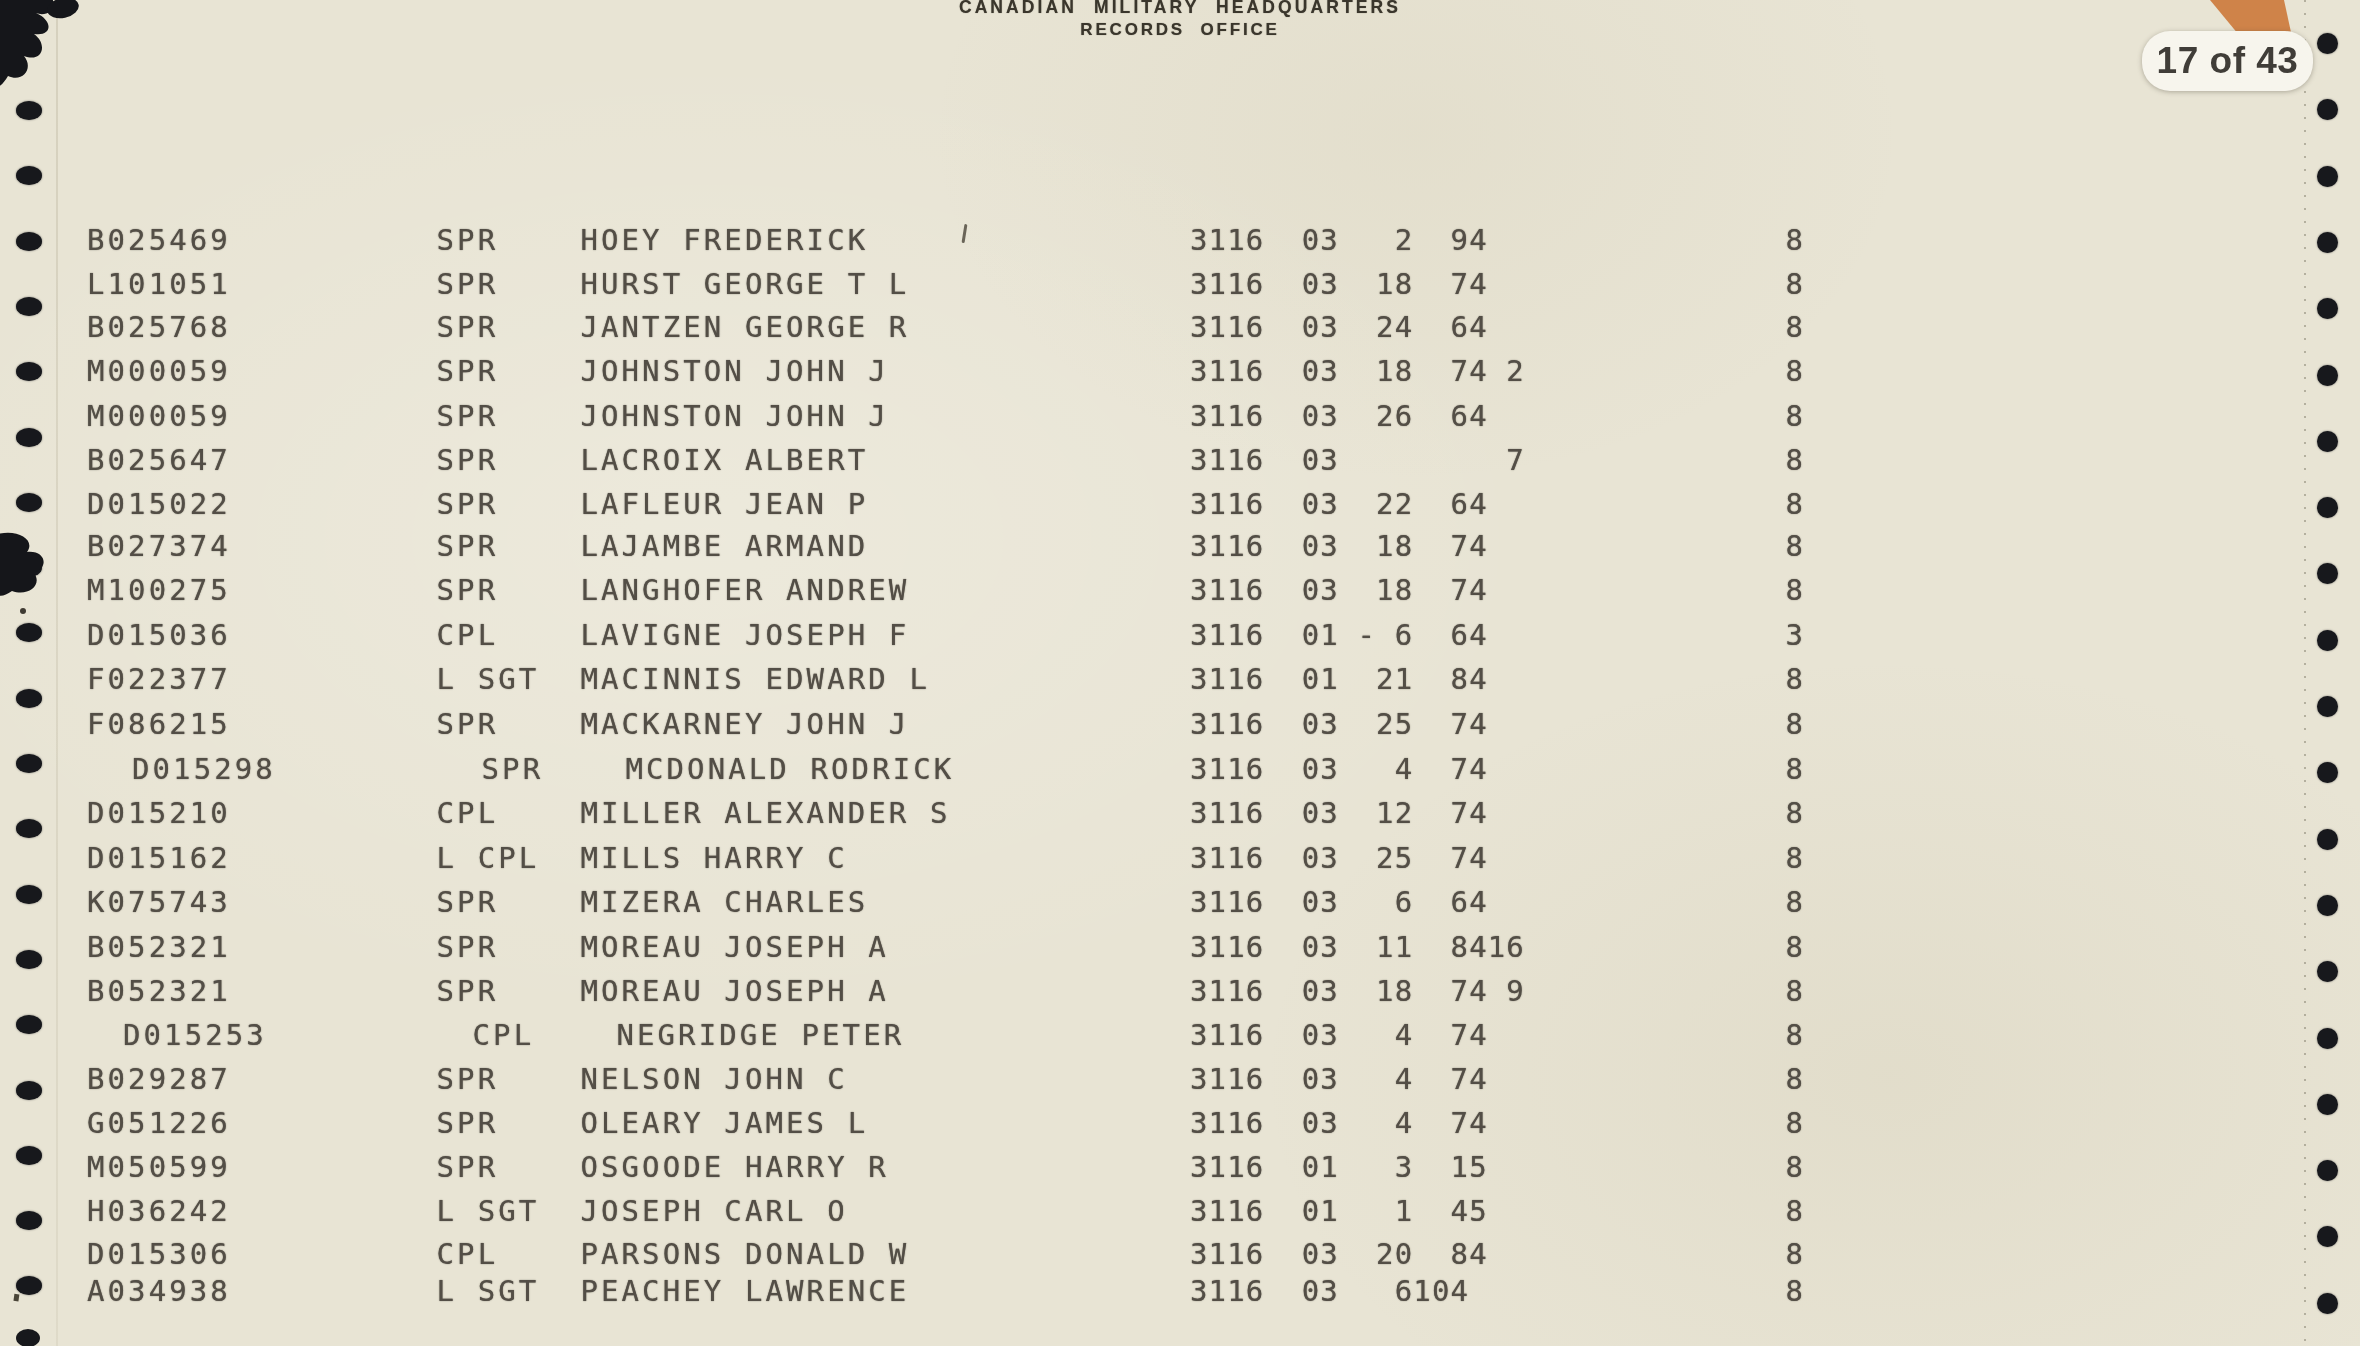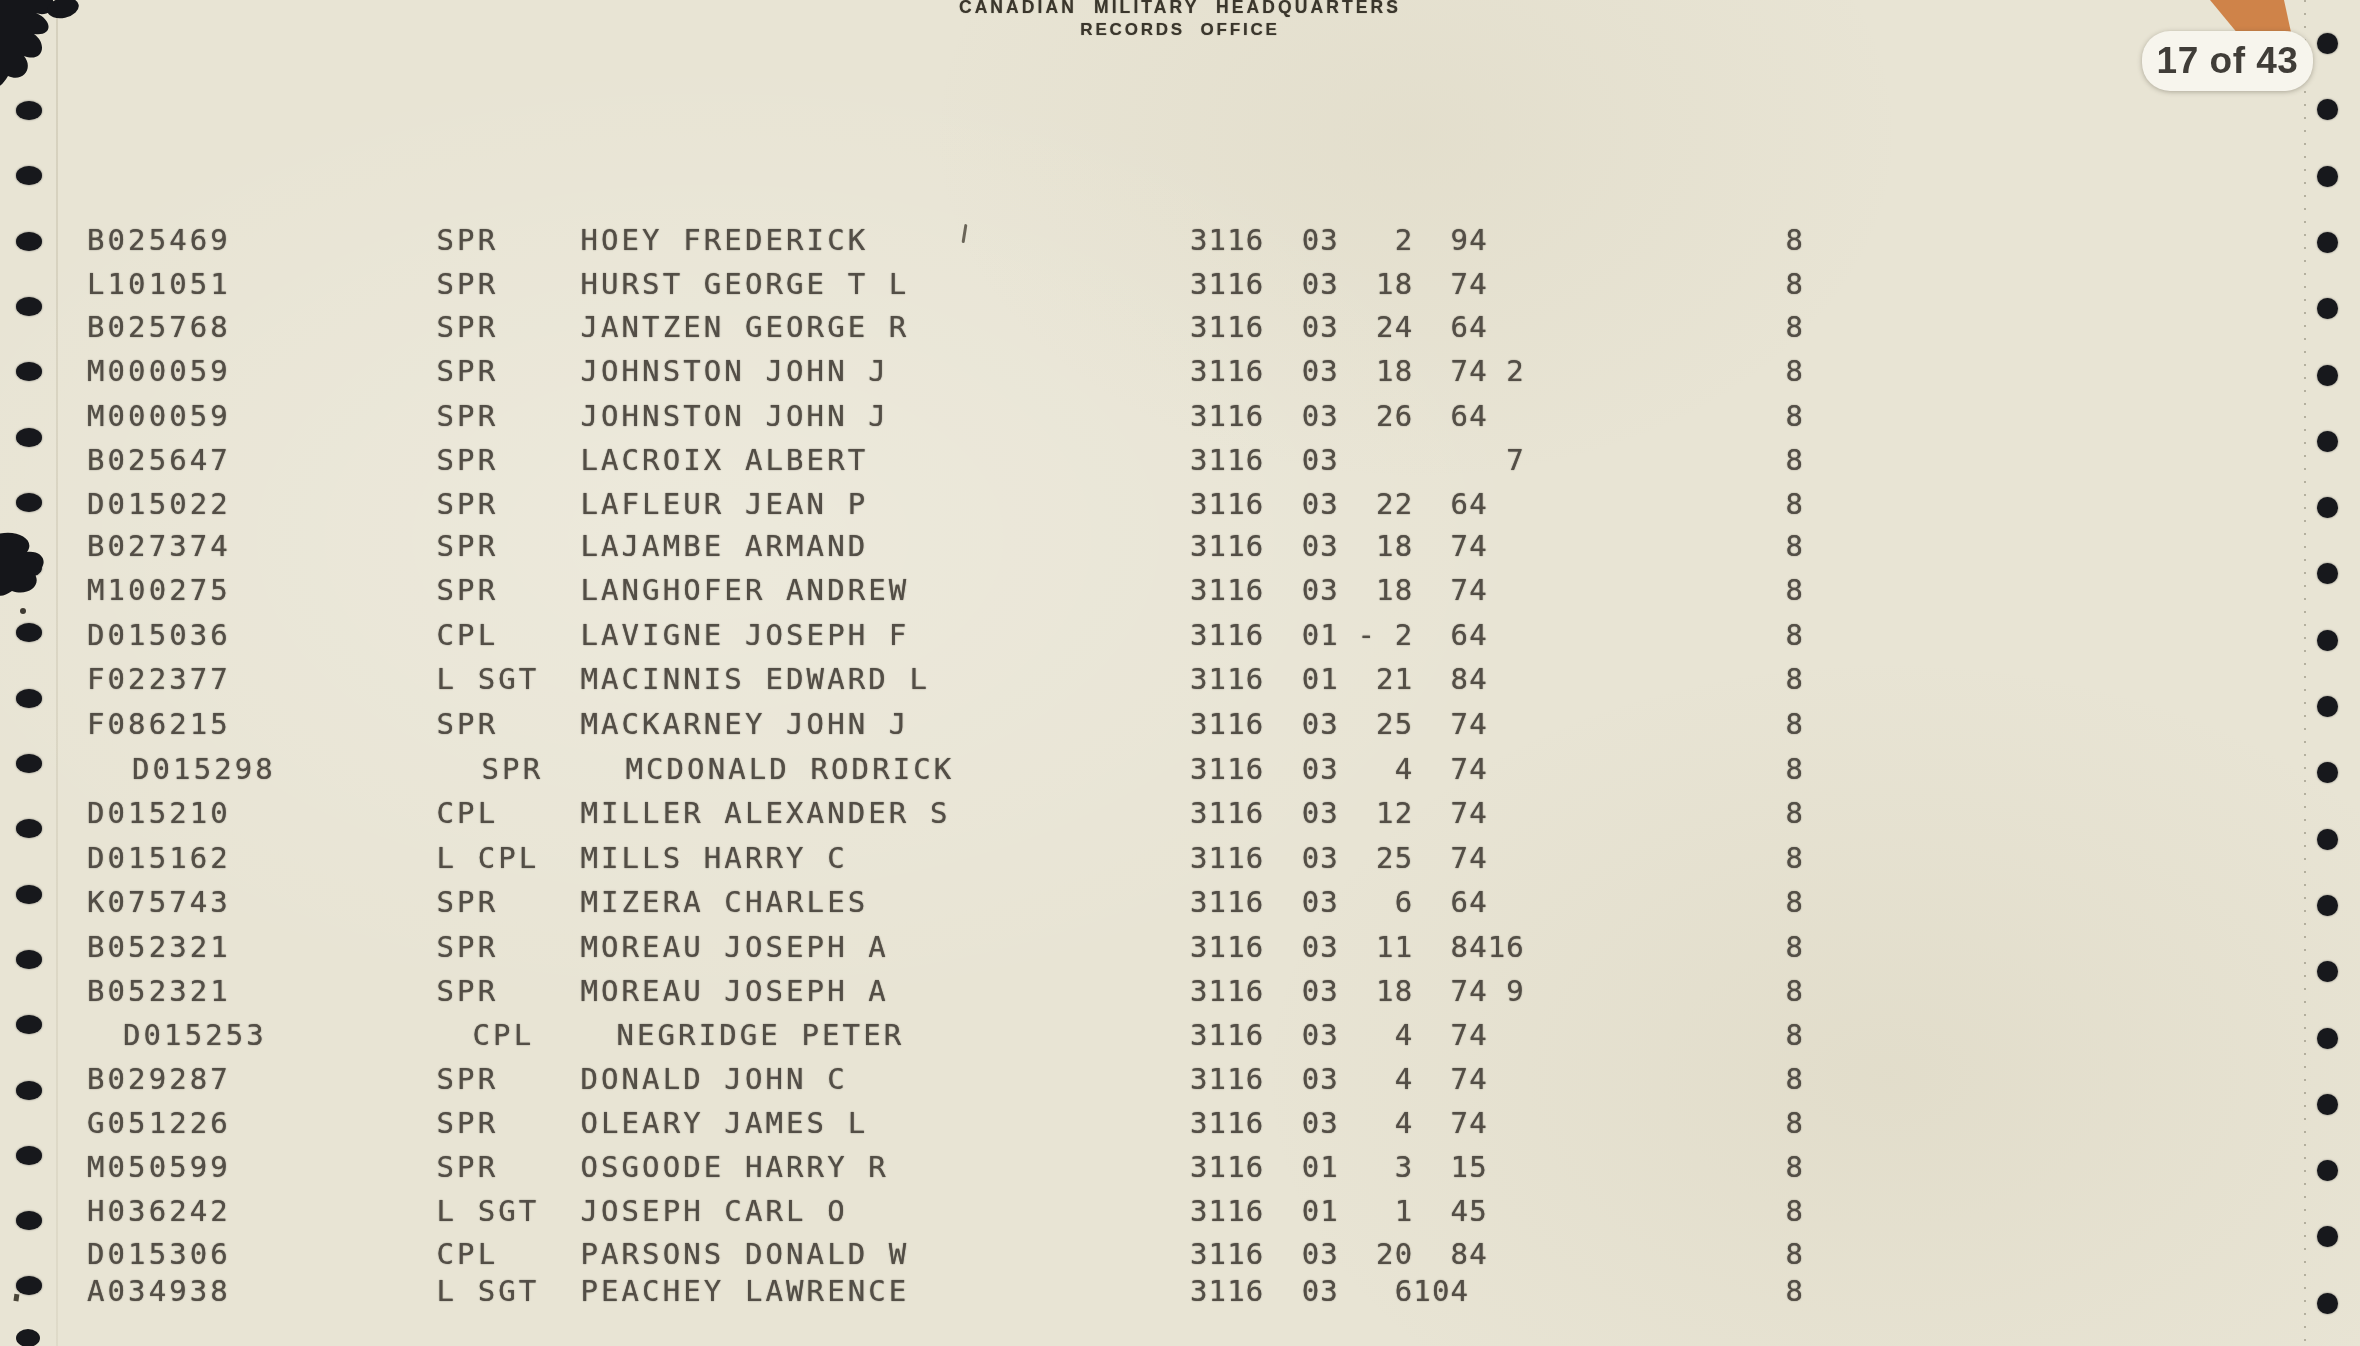--- a/index.html
+++ b/index.html
@@ -154,21 +154,21 @@
       <div class="row">
         <span class="left" style="top: 532px;">B027374          SPR    LAJAMBE ARMAND</span>
         <span class="nums" style="top: 532px;">3116  03  18  74                8</span>
       </div>
       <div class="row">
         <span class="left" style="top: 576px;">M100275          SPR    LANGHOFER ANDREW</span>
         <span class="nums" style="top: 576px;">3116  03  18  74                8</span>
       </div>
       <div class="row">
         <span class="left" style="top: 621px;">D015036          CPL    LAVIGNE JOSEPH F</span>
-        <span class="nums" style="top: 621px;">3116  01 - 2  64                8</span>
+        <span class="nums" style="top: 621px;">3116  01 - 6  64                3</span>
       </div>
       <div class="row">
         <span class="left" style="top: 665px;">F022377          L SGT  MACINNIS EDWARD L</span>
         <span class="nums" style="top: 665px;">3116  01  21  84                8</span>
       </div>
       <div class="row">
         <span class="left" style="top: 710px;">F086215          SPR    MACKARNEY JOHN J</span>
         <span class="nums" style="top: 710px;">3116  03  25  74                8</span>
       </div>
       <div class="row">
@@ -193,21 +193,21 @@
       </div>
       <div class="row">
         <span class="left" style="top: 977px;">B052321          SPR    MOREAU JOSEPH A</span>
         <span class="nums" style="top: 977px;">3116  03  18  74 9              8</span>
       </div>
       <div class="row">
         <span class="left" style="top: 1021px; margin-left: 36px;">D015253          CPL    NEGRIDGE PETER</span>
         <span class="nums" style="top: 1021px;">3116  03   4  74                8</span>
       </div>
       <div class="row">
-        <span class="left" style="top: 1065px;">B029287          SPR    DONALD JOHN C</span>
+        <span class="left" style="top: 1065px;">B029287          SPR    NELSON JOHN C</span>
         <span class="nums" style="top: 1065px;">3116  03   4  74                8</span>
       </div>
       <div class="row">
         <span class="left" style="top: 1109px;">G051226          SPR    OLEARY JAMES L</span>
         <span class="nums" style="top: 1109px;">3116  03   4  74                8</span>
       </div>
       <div class="row">
         <span class="left" style="top: 1153px;">M050599          SPR    OSGOODE HARRY R</span>
         <span class="nums" style="top: 1153px;">3116  01   3  15                8</span>
       </div>

